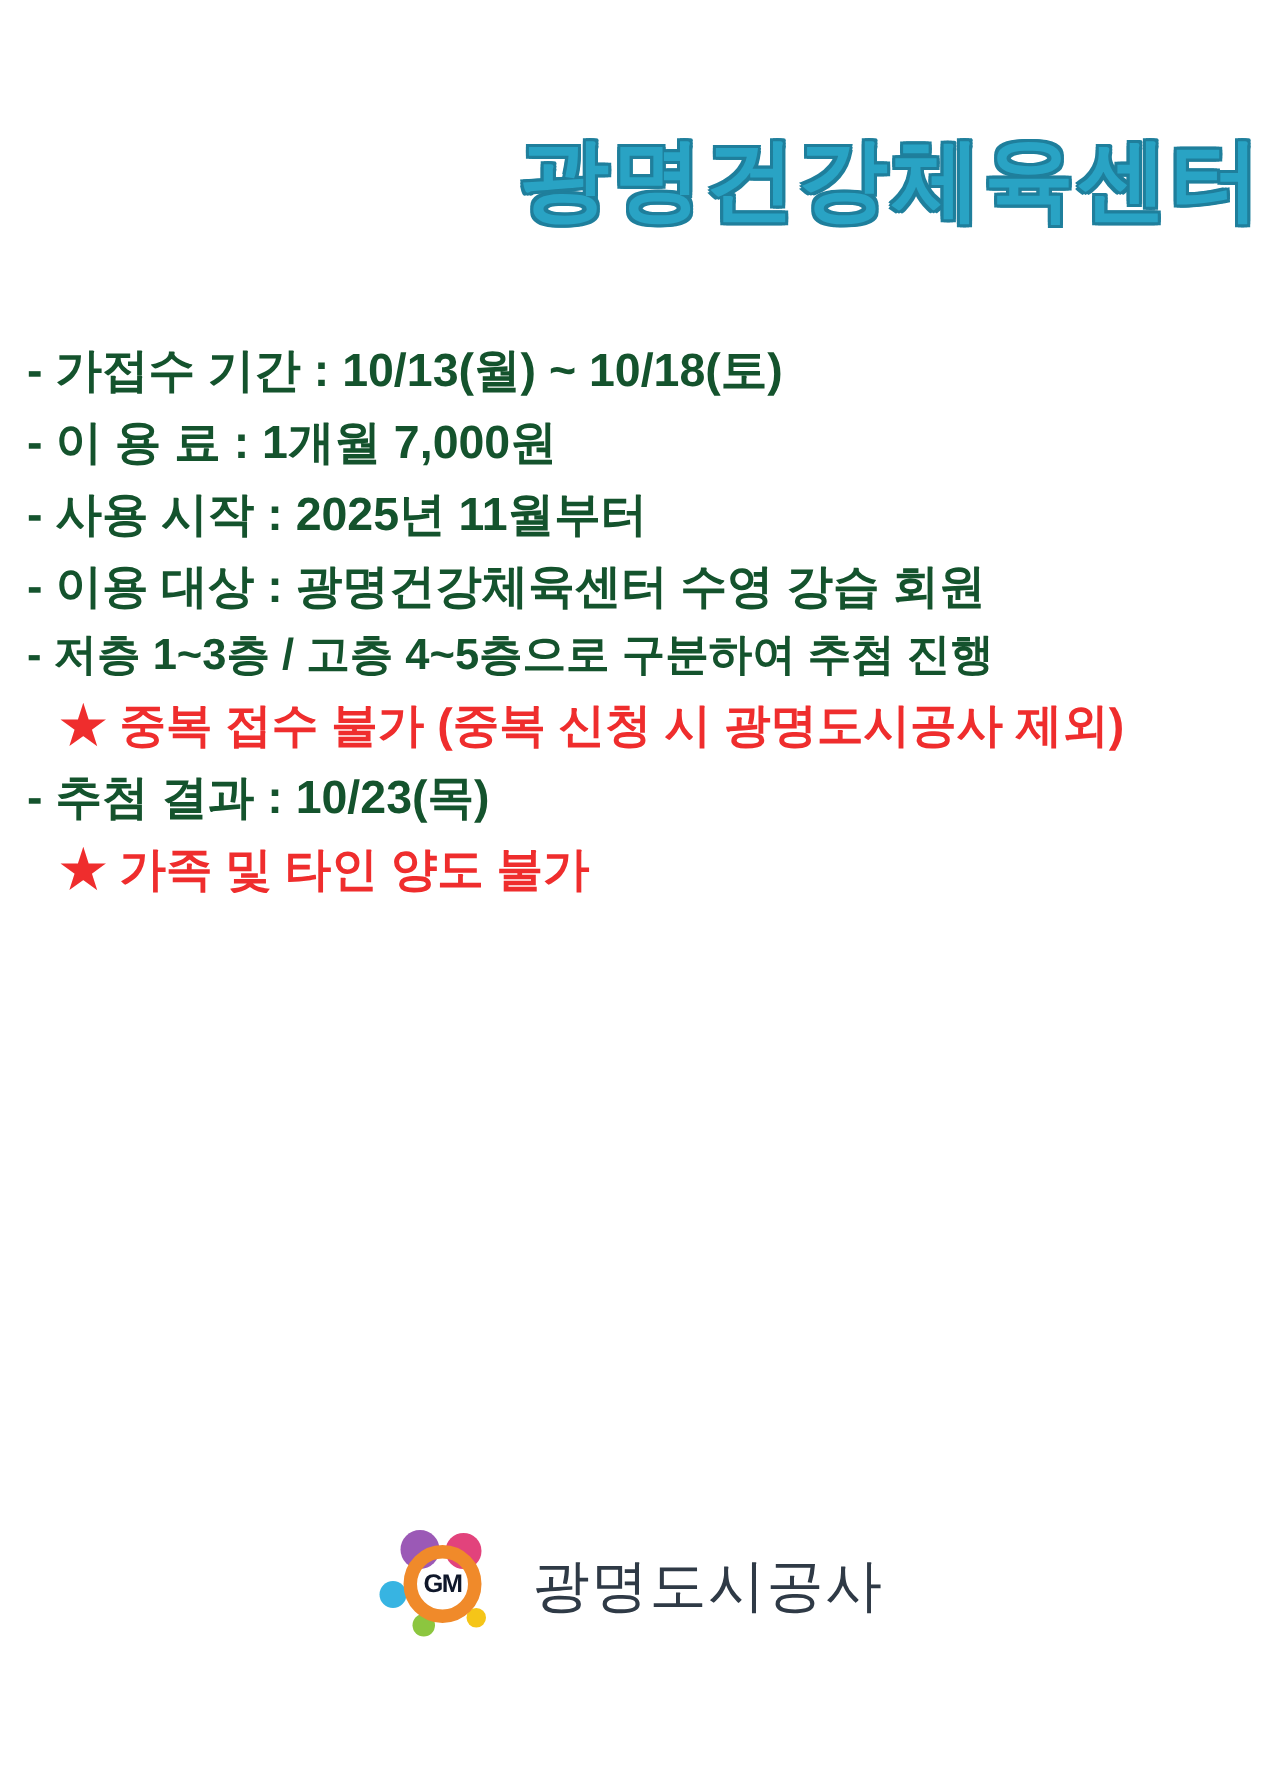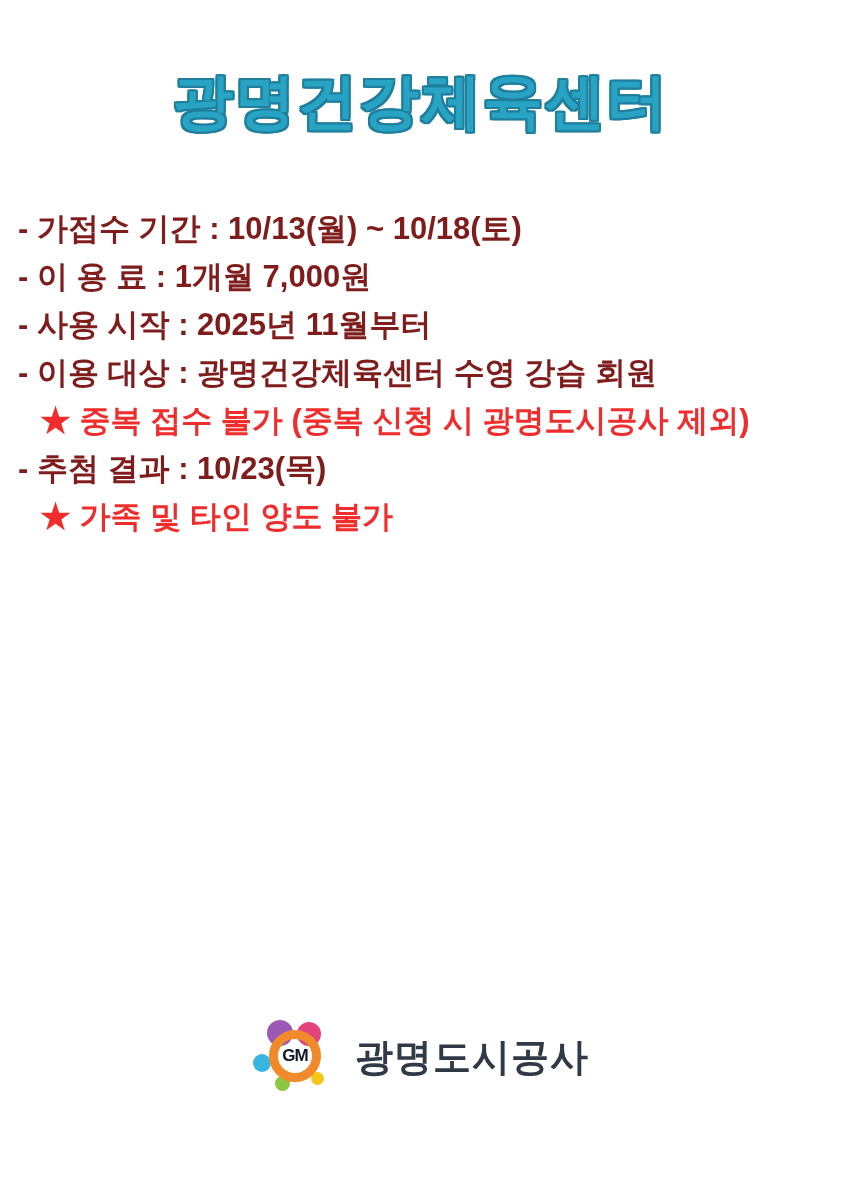--- a/index.html
+++ b/index.html
@@ -18,22 +18,22 @@
     width: 842px;
     height: 1191px;
     box-sizing: border-box;
     display: flex;
     flex-direction: column;
     align-items: center;
   }
 
   
   .title-block {
-    margin-top: 64px;
-    text-align: center;
+    margin-top: 82px;
+    text-align: right;
     width: 100%;
   }
   .title-line {
     font-family: "Liberation Sans", sans-serif;
     font-weight: bold;
     font-size: 60px;
     line-height: 1.28;
     color: #29a3c4;
     letter-spacing: 2px;
     text-shadow:
@@ -53,21 +53,21 @@
     margin-top: 64px;
     width: 100%;
     padding: 0 18px;
     box-sizing: border-box;
   }
   .line {
     font-family: "Liberation Sans", sans-serif;
     font-weight: bold;
     font-size: 31px;
     line-height: 1.55;
-    color: #7f1d1d;
+    color: #14532d;
     white-space: nowrap;
   }
   .line.indent {
     padding-left: 208px;
   }
   .line.star {
     color: #ef2d2d;
     padding-left: 22px;
   }
   .line.small {
@@ -119,40 +119,41 @@
     border-radius: 50%;
   }
   .dot.d1 { width: 26px; height: 26px; background: #9b59b6; left: 14px; top: 0px; }
   .dot.d2 { width: 24px; height: 24px; background: #e2437c; left: 44px; top: 2px; }
   .dot.d3 { width: 18px; height: 18px; background: #37b4e2; left: 0px; top: 34px; }
   .dot.d4 { width: 15px; height: 15px; background: #8cc63f; left: 22px; top: 56px; }
   .dot.d5 { width: 13px; height: 13px; background: #f5c518; left: 58px; top: 52px; }
 
   .logo-text {
     font-family: "Liberation Sans", sans-serif;
-    font-weight: bold;
+    font-weight: normal;
     font-size: 38px;
     color: #2f3a46;
     letter-spacing: 1px;
   }
 </style>
 </head>
 <body>
 
 <div class="poster">
 
   <div class="title-block">
     <div class="title-line">광명건강체육센터</div>
   </div>
 
   <div class="body-block">
     <div class="line">- 가접수 기간 : 10/13(월) ~ 10/18(토)</div>
     <div class="line">- 이  용  료 : 1개월 7,000원</div>
     <div class="line">- 사용 시작 : 2025년 11월부터</div>
     <div class="line">- 이용 대상 : 광명건강체육센터 수영 강습 회원</div>
+    <div class="line small">- 저층 1~3층 / 고층 4~5층으로 구분하여 추첨 진행</div>
     <div class="line star">★ 중복 접수 불가 (중복 신청 시 광명도시공사 제외)</div>
     <div class="line">- 추첨 결과 : 10/23(목)</div>
     <div class="line star">★ 가족 및 타인 양도 불가</div>
   </div>
 
   <div class="logo-block">
     <div class="logo-mark">
       <span class="dot d1"></span>
       <span class="dot d2"></span>
       <span class="dot d3"></span>

